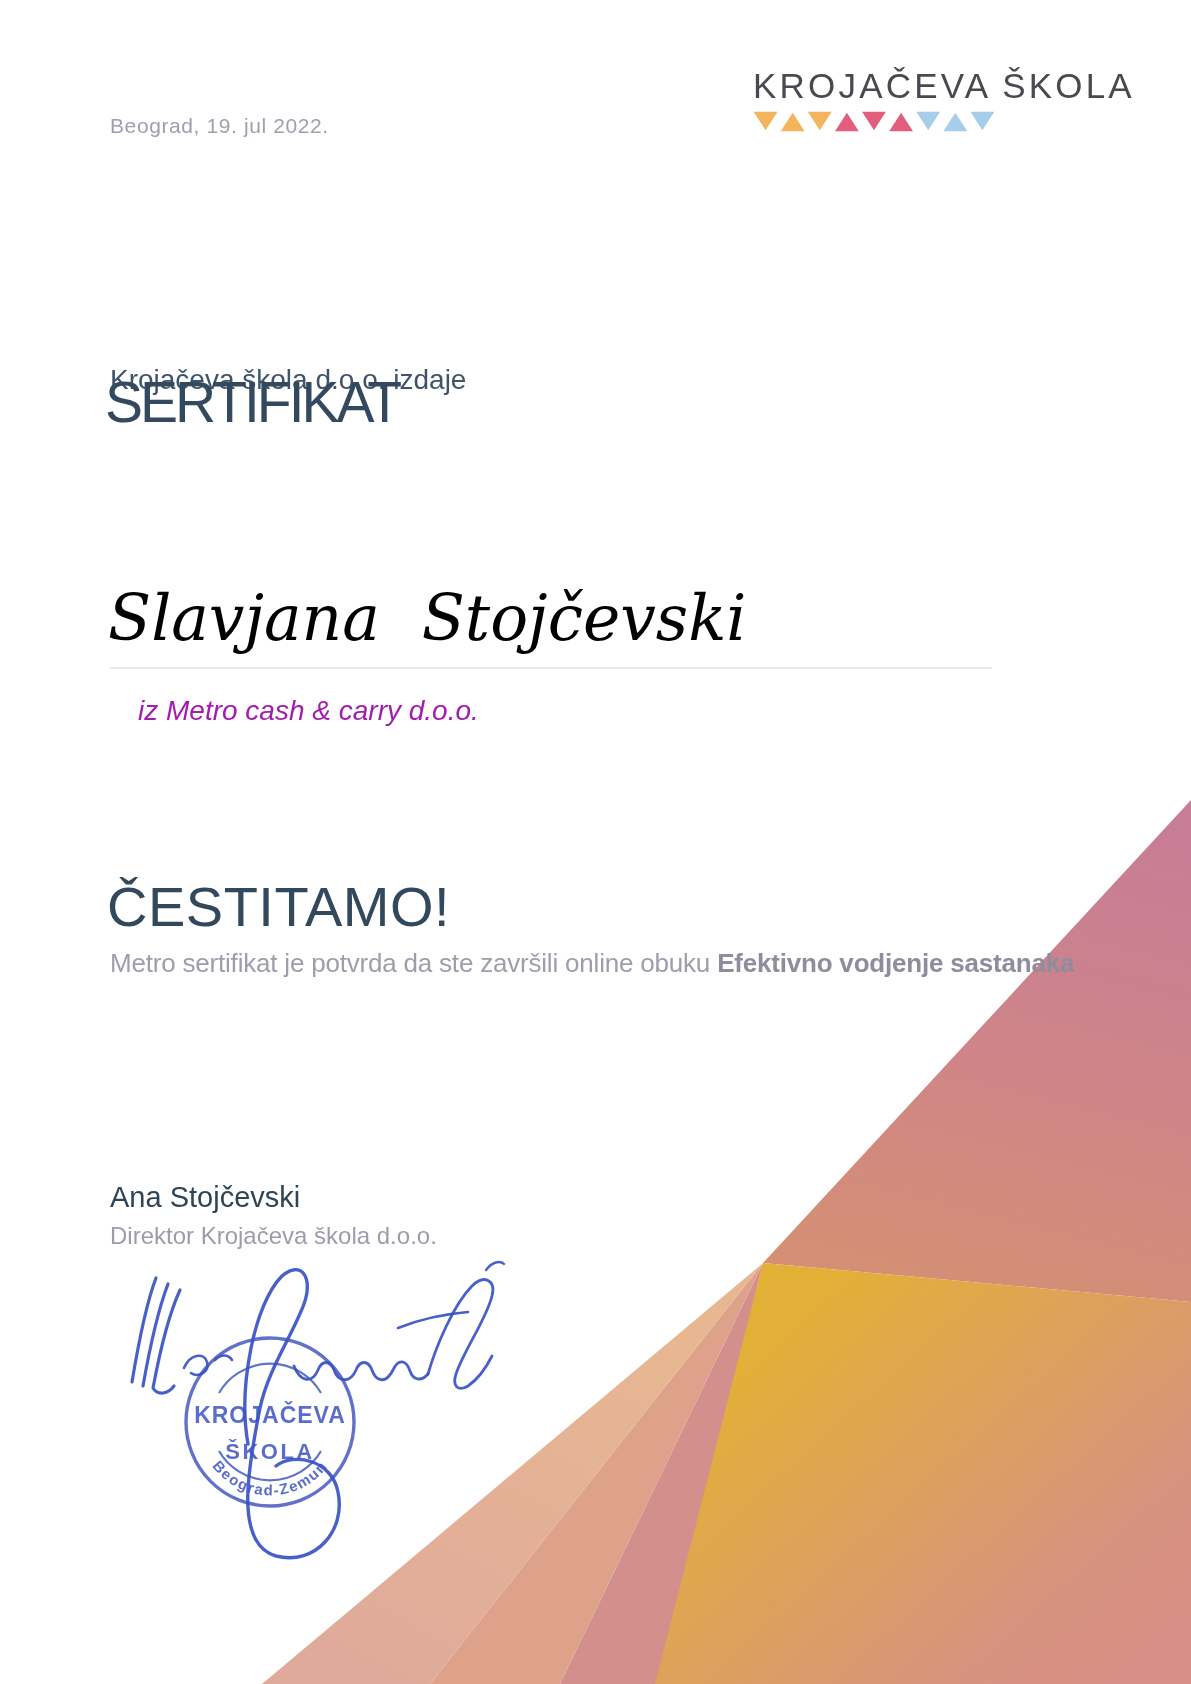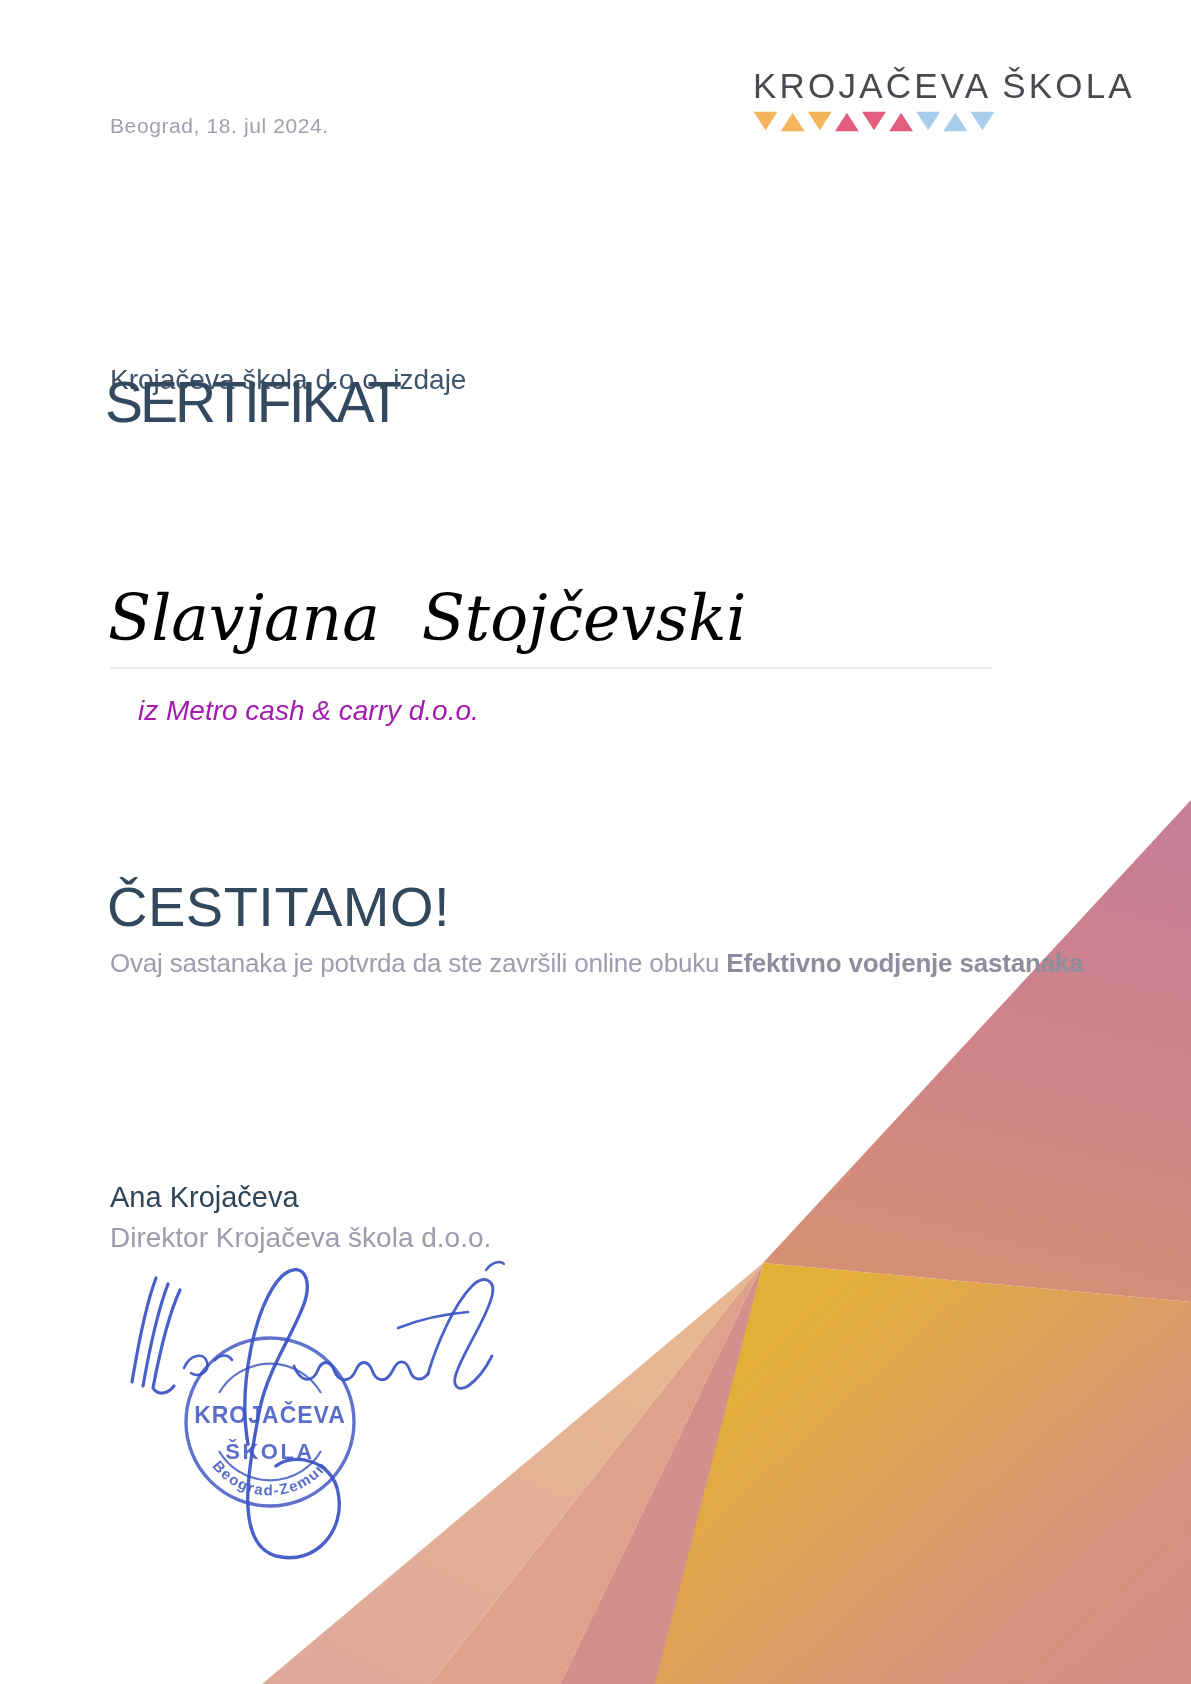--- a/index.html
+++ b/index.html
@@ -21,21 +21,21 @@
              color:#33495f;z-index:2;line-height:1;}
   .recipient-name{left:108px;top:582px;font-family:"DejaVu Serif",serif;font-style:italic;
              font-size:63px;color:#000000;word-spacing:22px;z-index:2;white-space:nowrap;}
   .name-underline{left:110px;top:667px;width:882px;height:2px;background:#eaeaed;z-index:1;}
   .recipient-origin{left:110px;top:695px;font-size:28px;font-style:italic;color:#a21caf;z-index:2;margin-left:28px;}
   .congrats{left:107px;top:874px;font-size:56px;color:#31485d;letter-spacing:.5px;z-index:2;}
   .body-par{left:110px;top:944px;width:1000px;font-size:26px;line-height:38px;
             letter-spacing:-.2px;color:#9d9dad;z-index:2;}
   .body-par b{color:#8d8d9d;font-weight:700;}
   .signer-name{left:110px;top:1181px;font-size:29px;color:#2e4558;font-weight:500;z-index:2;}
-  .signer-title{left:110px;top:1222px;font-size:28px;color:#9c9cac;z-index:2;}
+  .signer-title{left:110px;top:1222px;font-size:24px;color:#9c9cac;z-index:2;}
   
   #sig-svg{position:absolute;left:88px;top:1248px;z-index:3;}
   .stamp-stroke{fill:none;stroke:#4a5ec5;opacity:.88;}
   .stamp-text{fill:#4a5ec5;font-family:"Liberation Sans",sans-serif;font-weight:700;opacity:.9;}
   .ink{fill:none;stroke:#3a52c3;stroke-linecap:round;stroke-linejoin:round;opacity:.92;}
 </style>
 </head>
 <body>
 
 <svg id="bg-wedge" viewBox="0 0 1191 1684" aria-hidden="true">
@@ -61,21 +61,21 @@
 
   <polygon points="763,1263 1191,1302 1191,1684 650,1684" fill="url(#gGold)"></polygon>
 
   <polygon points="763,1263 655,1684 560,1684" fill="#d38f8c"></polygon>
 
   <polygon points="763,1263 560,1684 430,1684" fill="#dda289"></polygon>
 
   <polygon points="763,1263 430,1684 262,1684" fill="url(#gFacetA)"></polygon>
 </svg>
 
-<div class="abs date">Beograd, 18. jul 2024.</div>
+<div class="abs date">Beograd, 19. jul 2022.</div>
 <div class="abs logo-text">KROJAČEVA ŠKOLA</div>
 <svg class="abs logo-band" width="244" height="21" viewBox="0 0 244 21">
     <polygon points="1.6,0.8 25.5,0.8 13.6,19.3" fill="#f4b45c"></polygon>
     <polygon points="40.7,1.7 52.6,20.2 28.7,20.2" fill="#f4b45c"></polygon>
     <polygon points="55.8,0.8 79.7,0.8 67.8,19.3" fill="#f4b45c"></polygon>
     <polygon points="94.9,1.7 106.8,20.2 83.0,20.2" fill="#e25d7e"></polygon>
     <polygon points="110.1,0.8 133.9,0.8 122.0,19.3" fill="#e25d7e"></polygon>
     <polygon points="149.1,1.7 161.0,20.2 137.2,20.2" fill="#e25d7e"></polygon>
     <polygon points="164.3,0.8 188.2,0.8 176.2,19.3" fill="#a6cdea"></polygon>
     <polygon points="203.3,1.7 215.3,20.2 191.4,20.2" fill="#a6cdea"></polygon>
@@ -83,23 +83,23 @@
   </svg>
 
 <div class="abs issuer">Krojačeva škola d.o.o. izdaje</div>
 <div class="abs big-title">SERTIFIKAT</div>
 
 <div class="abs name-underline"></div>
 <div class="abs recipient-name">Slavjana  Stojčevski</div>
 <div class="abs recipient-origin">iz Metro cash &amp; carry d.o.o.</div>
 
 <div class="abs congrats">ČESTITAMO!</div>
-<div class="abs body-par"><span>Ovaj sastanaka je potvrda da ste završili online obuku </span><b>Efektivno vodjenje sastanaka</b></div>
+<div class="abs body-par"><span>Metro sertifikat je potvrda da ste završili online obuku </span><b>Efektivno vodjenje sastanaka</b></div>
 
-<div class="abs signer-name">Ana Krojačeva</div>
+<div class="abs signer-name">Ana Stojčevski</div>
 <div class="abs signer-title">Direktor Krojačeva škola d.o.o.</div>
 
 <svg id="sig-svg" width="460" height="460" viewBox="0 0 460 460">
 
   <g>
     <circle class="stamp-stroke" cx="182" cy="174" r="84" stroke-width="3.4"></circle>
     <path class="stamp-stroke" d="M 131,145 A 59,59 0 0 1 233,145" stroke-width="2.2"></path>
     <path class="stamp-stroke" d="M 131,203 A 59,59 0 0 0 233,203" stroke-width="2.2"></path>
     <text class="stamp-text" x="182" y="175" font-size="23" letter-spacing="1" text-anchor="middle">KROJAČEVA</text>
     <text class="stamp-text" x="182" y="211" font-size="22" letter-spacing="2.5" text-anchor="middle">ŠKOLA</text>

